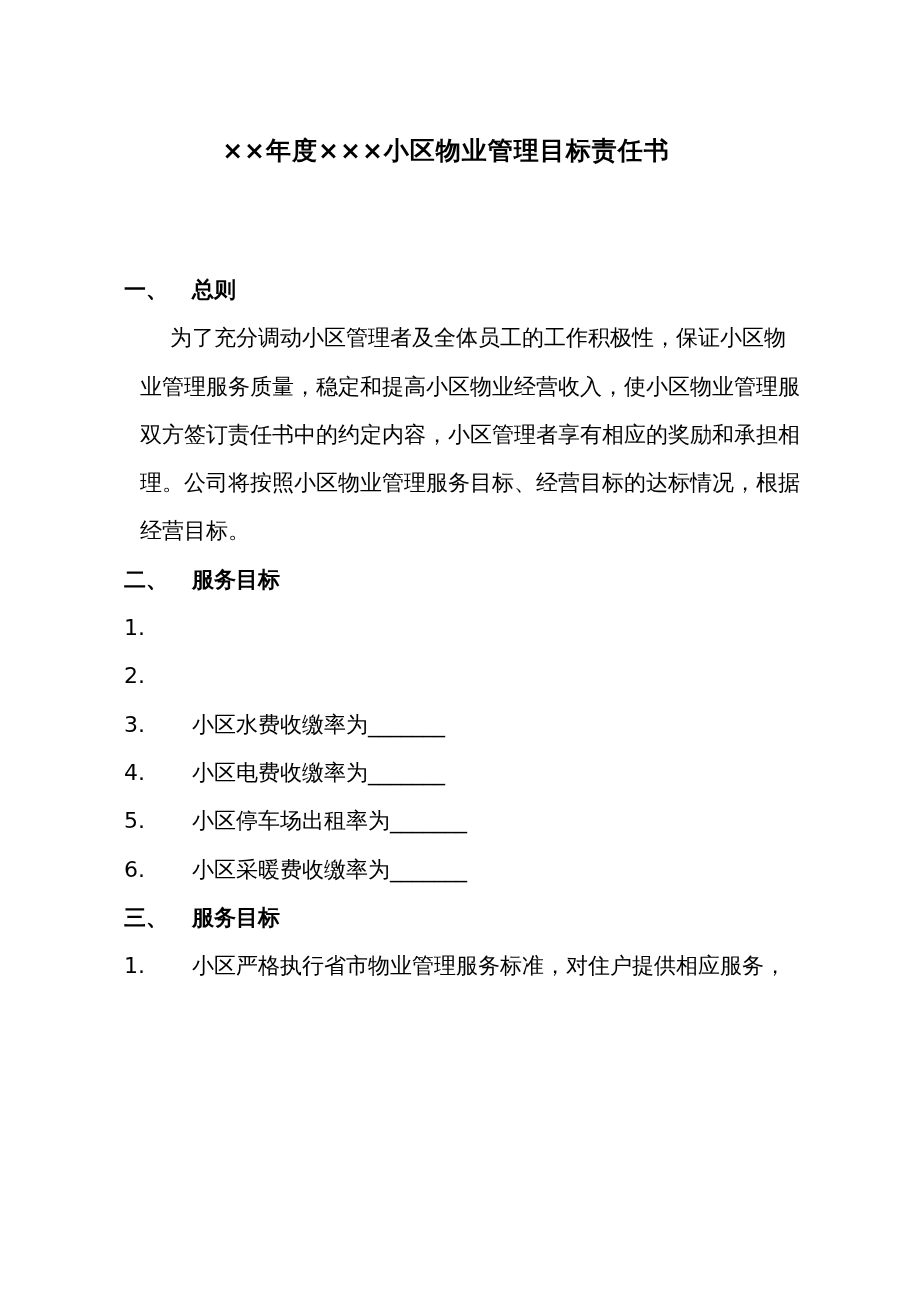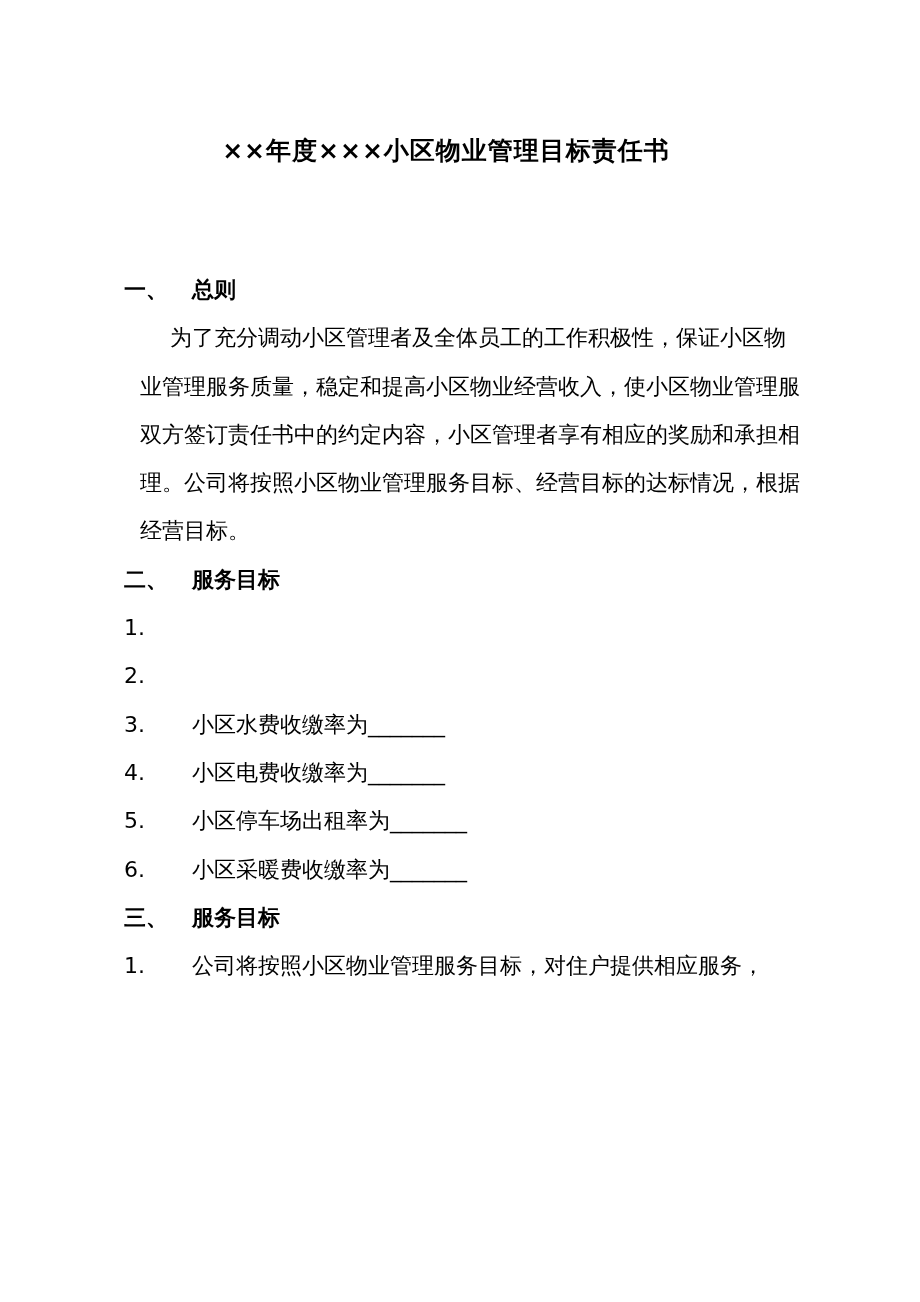--- a/index.html
+++ b/index.html
@@ -73,15 +73,15 @@
       <div class="line para"><span class="text">理。公司将按照小区物业管理服务目标、经营目标的达标情况，根据</span></div>
       <div class="line para"><span class="text">经营目标。</span></div>
       <div class="line heading"><span class="marker">二、</span><span class="text">服务目标</span></div>
       <div class="line item"><span class="marker">1.</span></div>
       <div class="line item"><span class="marker">2.</span></div>
       <div class="line item"><span class="marker">3.</span><span class="text">小区水费收缴率为_______</span></div>
       <div class="line item"><span class="marker">4.</span><span class="text">小区电费收缴率为_______</span></div>
       <div class="line item"><span class="marker">5.</span><span class="text">小区停车场出租率为_______</span></div>
       <div class="line item"><span class="marker">6.</span><span class="text">小区采暖费收缴率为_______</span></div>
       <div class="line heading"><span class="marker">三、</span><span class="text">服务目标</span></div>
-      <div class="line item"><span class="marker">1.</span><span class="text">公司将按照小区物业管理服务目标，对住户提供相应服务，</span></div>
+      <div class="line item"><span class="marker">1.</span><span class="text">小区严格执行省市物业管理服务标准，对住户提供相应服务，</span></div>
     </div>
 </div>
 
 </body></html>

